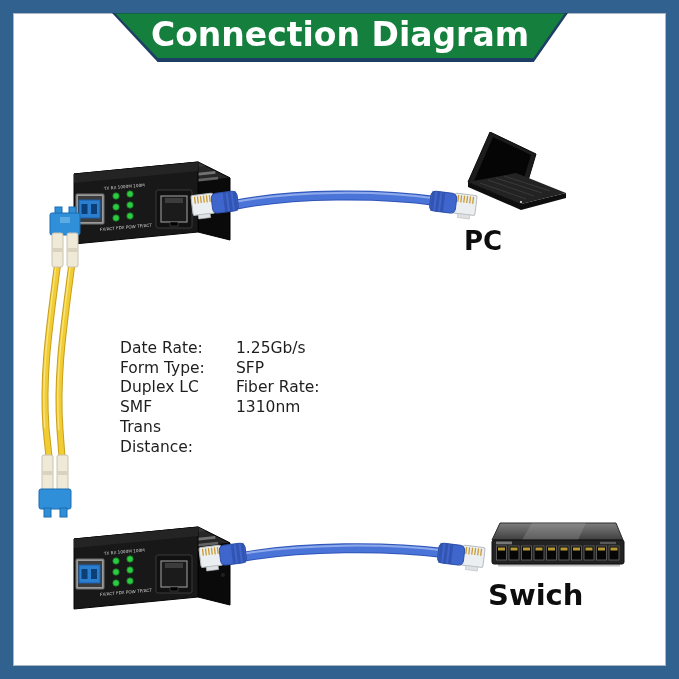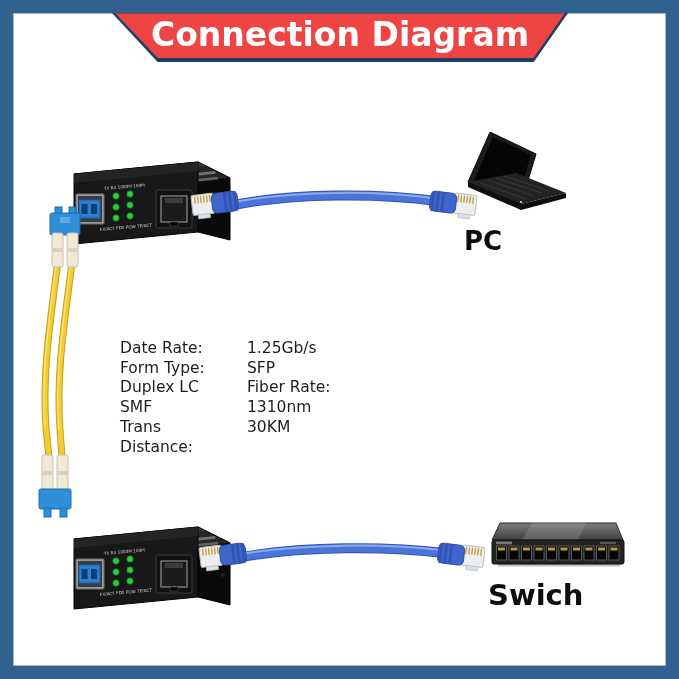--- a/index.html
+++ b/index.html
@@ -9,36 +9,36 @@
   }
   .frame{
     position:absolute;inset:0;border:13px solid #31618f;z-index:30;pointer-events:none;
     box-shadow:inset 0 0 0 1px rgba(15,45,80,.35);
   }
   .banner-shadow{
     position:absolute;left:112px;top:13px;width:456px;height:49px;background:#1d3f63;
     clip-path:polygon(0 0,100% 0,92.5% 100%,10% 100%);z-index:8;
   }
   .banner{
-    position:absolute;left:115px;top:13px;width:450px;height:45px;background:#ef4444;
+    position:absolute;left:115px;top:13px;width:450px;height:45px;background:#15803d;
     clip-path:polygon(0 0,100% 0,93% 100%,9.5% 100%);z-index:9;
     display:flex;align-items:center;justify-content:center;
   }
   .banner-title{
     color:#ffffff;font-size:33px;font-weight:bold;letter-spacing:0px;white-space:nowrap;
     padding-bottom:3px;
   }
   .abs{position:absolute;}
   .fiber-title{
     position:absolute;left:56px;top:280px;width:315px;text-align:center;z-index:4;
     color:#161616;font-size:20px;line-height:27px;font-weight:500;
   }
   .specs{
     position:absolute;left:120px;top:339px;z-index:4;
-    display:grid;grid-template-columns:116px auto;column-gap:11px;
+    display:grid;grid-template-columns:116px auto;column-gap:0;
     font-size:15.5px;line-height:19.7px;color:#1e1e1e;
   }
   .device-label{
     position:absolute;text-align:left;color:#0d0d0d;font-weight:bold;z-index:4;
   }
   .pc-label{left:464px;top:226px;width:104px;font-size:26px;}
   .switch-label{left:488px;top:578px;width:140px;font-size:29px;}
   svg{display:block;}
   .z2{z-index:2}.z3{z-index:3}.z5{z-index:5}
 </style>
@@ -287,16 +287,15 @@
   <div class="specs">
     <span>Date Rate:</span>
     <span>1.25Gb/s</span>
     <span>Form Type:</span>
     <span>SFP</span>
     <span>Duplex LC</span>
     <span>Fiber Rate:</span>
     <span>SMF</span>
     <span>1310nm</span>
     <span>Trans Distance:</span>
-    <span>30KM</span>
   </div>
 
 </div>
 
 </body></html>

